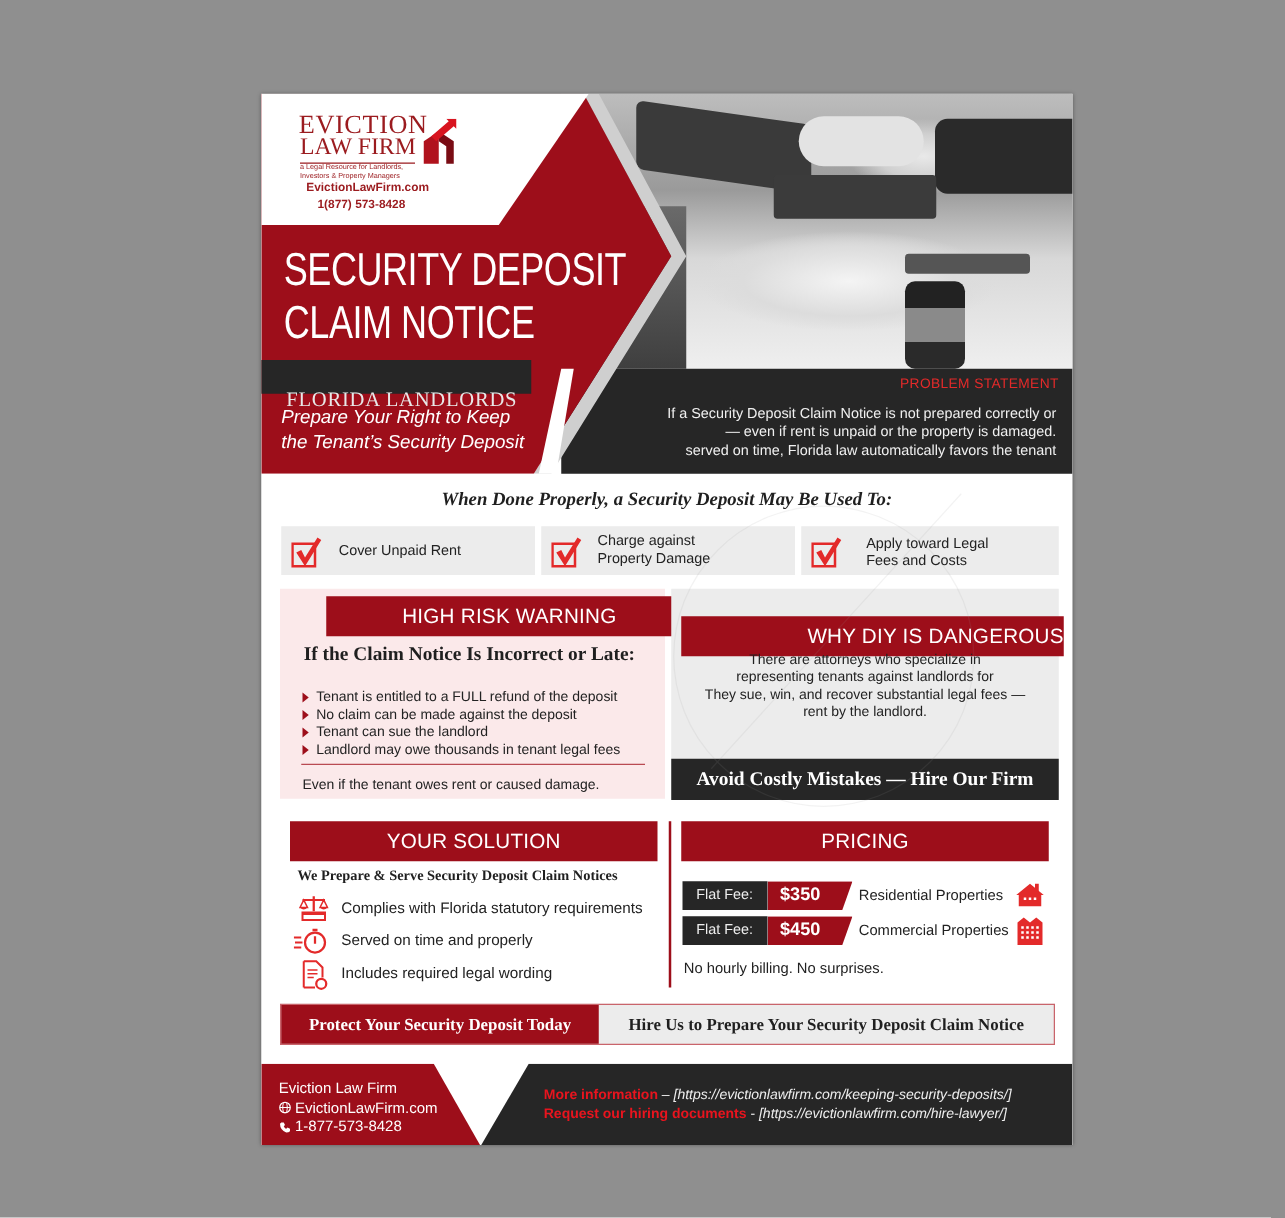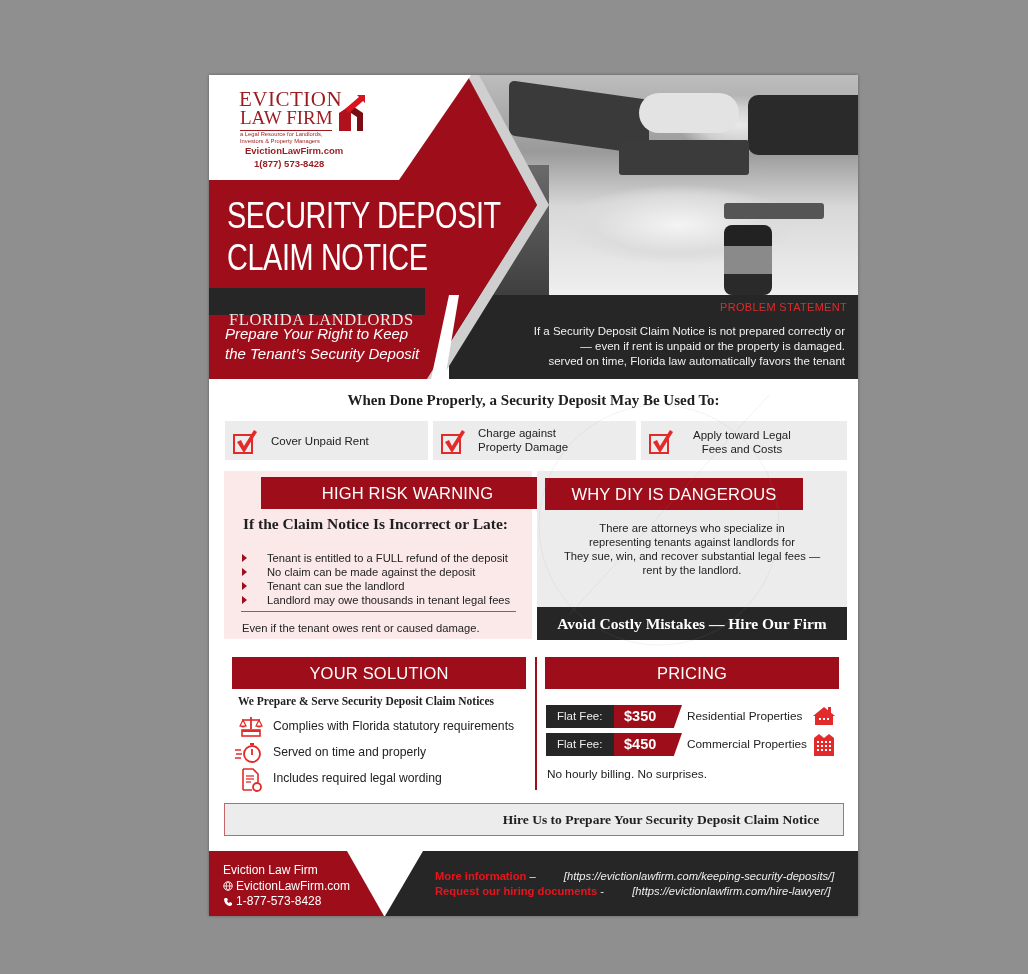--- a/index.html
+++ b/index.html
@@ -40,32 +40,32 @@
   .logo-phone { position: absolute; left: 17px; top: 71px; font-size: 9.5px; font-weight: bold; color: #9b1b1f; }
   .logo-mark { position: absolute; left: 100px; top: 8px; }
 
   .hero-title { position: absolute; left: 18px; top: 120px; color: #ffffff; font-family: "Liberation Sans", sans-serif; font-size: 37px; line-height: 42px;
     transform: scaleX(0.78); transform-origin: left top; letter-spacing: -0.5px; white-space: nowrap; }
   .hero-band { position: absolute; left: 0; top: 213px; width: 216px; height: 27px; background: #262626; }
   .hero-band span { position: absolute; left: 20px; top: 22px; color: #e8e8e8; font-family: "Liberation Serif", serif; font-size: 16.5px; letter-spacing: 0.6px; }
   .hero-sub { position: absolute; left: 16px; top: 249px; color: #ffffff; font-style: italic; font-size: 15px; line-height: 20px; }
 
   
-  .uses-title { position: absolute; left: 0; top: 317px; width: 649px; text-align: center; font-family: "Liberation Serif", serif; font-weight: bold; font-size: 15px; color: #1f1f1f; }
+  .uses-title { position: absolute; left: 0; top: 317px; width: 649px; text-align: center; font-family: "Liberation Serif", serif; font-weight: bold; font-size: 15px; color: #1f1f1f; font-style: italic; }
   .use-card { position: absolute; top: 346px; height: 39px; background: #ececec; }
   .use-card .chk { position: absolute; left: 8px; top: 8px; }
   .use-card .lbl { position: absolute; left: 46px; font-size: 11.5px; line-height: 14px; color: #222; }
 
   
   .panel-warn { position: absolute; left: 15px; top: 396px; width: 308px; height: 168px; background: #fbe9ea; }
   .panel-diy { position: absolute; left: 328px; top: 396px; width: 310px; height: 168px; background: #ececec; }
   .red-head { position: absolute; height: 32px; background: #9d0e1a; color: #fff; font-size: 16.5px; text-align: center; line-height: 32px; letter-spacing: 0.2px; }
   .warn-sub { position: absolute; left: 19px; top: 44px; font-family: "Liberation Serif", serif; font-weight: bold; font-size: 15.5px; color: #1f1f1f; }
   .warn-list { position: absolute; left: 18px; top: 80px; list-style: none; }
-  .warn-list li { font-size: 11.2px; line-height: 14px; color: #222; position: relative; padding-left: 25px; }
+  .warn-list li { font-size: 11.2px; line-height: 14px; color: #222; position: relative; padding-left: 11px; }
   .warn-list li::before { content: ""; position: absolute; left: 0; top: 3px; border-left: 5px solid #9d0e1a; border-top: 4px solid transparent; border-bottom: 4px solid transparent; }
   .warn-rule { position: absolute; left: 17px; top: 140px; width: 275px; height: 1px; background: #b94a52; }
   .warn-foot { position: absolute; left: 18px; top: 151px; font-size: 11.2px; color: #222; }
   .diy-text { position: absolute; left: 10px; top: 50px; width: 290px; text-align: center; font-size: 11.2px; line-height: 14px; color: #222; }
   .diy-cta { position: absolute; left: 0; top: 136px; width: 310px; height: 33px; background: #262626; color: #fff; text-align: center; line-height: 33px;
     font-family: "Liberation Serif", serif; font-weight: bold; font-size: 15.5px; }
 
   
   .sol-sub { position: absolute; left: 29px; top: 620px; font-family: "Liberation Serif", serif; font-weight: bold; font-size: 11.5px; color: #1f1f1f; }
   .sol-item { position: absolute; left: 30px; height: 22px; }
@@ -85,21 +85,21 @@
   .cta { position: absolute; left: 15px; top: 728px; width: 620px; height: 33px; border: 1px solid #c9646b; background: #ececec; }
   .cta .left { position: absolute; left: 0; top: 0; width: 254px; height: 31px; background: #9d0e1a; color: #fff; font-family: "Liberation Serif", serif; font-weight: bold; font-size: 13.5px; line-height: 31px; text-align: center; }
   .cta .right { position: absolute; left: 254px; top: 0; width: 364px; height: 31px; color: #1f1f1f; font-family: "Liberation Serif", serif; font-weight: bold; font-size: 13.5px; line-height: 31px; text-align: center; }
 
   
   .foot-svg { position: absolute; left: 0; top: 776px; }
   .foot-l { position: absolute; left: 14px; top: 788px; color: #fff; font-size: 12px; line-height: 15.5px; }
   .foot-l .row { display: flex; align-items: center; gap: 3px; }
   .foot-r { position: absolute; left: 226px; top: 794px; font-size: 11.2px; line-height: 15px; color: #eee; white-space: nowrap; }
   .foot-r .red { color: #e8141e; font-weight: bold; }
-  .foot-r .url { font-style: italic; margin-left: 25px; }
+  .foot-r .url { font-style: italic; }
 
   .watermark { position: absolute; left: 300px; top: 300px; width: 300px; height: 300px; pointer-events: none; opacity: 0.12; }
 </style>
 </head>
 <body>
 
 <div class="flyer">
 
   <div class="hero">
     <div class="photo">
@@ -172,21 +172,21 @@
   <div class="use-card" style="left:224px;width:203px;">
     <svg class="chk" width="26" height="26" viewBox="0 0 26 26">
       <rect x="1" y="6" width="18" height="18" fill="none" stroke="#e32a2a" stroke-width="2"></rect>
       <polygon points="4,13 8,11 11,17 21,1 24,3 11,24" fill="#e32a2a"></polygon>
     </svg>
     <div class="lbl" style="top:5px;left:45px;">
       <div>Charge against</div>
       <div>Property Damage</div>
     </div>
   </div>
-  <div class="use-card" style="left:432px;width:206px;text-align:center;">
+  <div class="use-card" style="left:432px;width:206px;">
     <svg class="chk" width="26" height="26" viewBox="0 0 26 26">
       <rect x="1" y="6" width="18" height="18" fill="none" stroke="#e32a2a" stroke-width="2"></rect>
       <polygon points="4,13 8,11 11,17 21,1 24,3 11,24" fill="#e32a2a"></polygon>
     </svg>
     <div class="lbl" style="top:7px;left:52px;">
       <div>Apply toward Legal</div>
       <div>Fees and Costs</div>
     </div>
   </div>
 
@@ -197,21 +197,21 @@
       <li>Tenant is entitled to a FULL refund of the deposit</li>
       <li>No claim can be made against the deposit</li>
       <li>Tenant can sue the landlord</li>
       <li>Landlord may owe thousands in tenant legal fees</li>
     </ul>
     <div class="warn-rule"></div>
     <div class="warn-foot">Even if the tenant owes rent or caused damage.</div>
   </div>
 
   <div class="panel-diy">
-    <div class="red-head" style="left:8px;top:7px;width:258px;">WHY DIY IS DANGEROUS</div>
+    <div class="red-head" style="left:8px;top:22px;width:306px;text-align:right;">WHY DIY IS DANGEROUS</div>
     <div class="diy-text">
       <div>There are attorneys who specialize in</div>
       <div>representing tenants against landlords for</div>
       <div>They sue, win, and recover substantial legal fees —</div>
       <div>rent by the landlord.</div>
     </div>
     <div class="diy-cta">Avoid Costly Mistakes — Hire Our Firm</div>
   </div>
 
   <div class="red-head" style="left:23px;top:582px;width:294px;height:32px;">YOUR SOLUTION</div>
@@ -285,20 +285,21 @@
         <rect x="5" y="16" width="2" height="2"></rect>
           <rect x="9" y="16" width="2" height="2"></rect>
           <rect x="13" y="16" width="2" height="2"></rect>
           <rect x="17" y="16" width="2" height="2"></rect>
       </g>
     </svg>
   </div>
   <div class="no-hourly">No hourly billing. No surprises.</div>
 
   <div class="cta">
+    <div class="left">Protect Your Security Deposit Today</div>
     <div class="right">Hire Us to Prepare Your Security Deposit Claim Notice</div>
   </div>
 
   <svg class="foot-svg" width="649" height="65">
     <polygon points="0,0 138,0 175,65 0,65" fill="#9d0e1a"></polygon>
     <polygon points="214,0 649,0 649,65 176,65" fill="#262626"></polygon>
   </svg>
   <div class="foot-l">
     <div>Eviction Law Firm</div>
     <div class="row">

